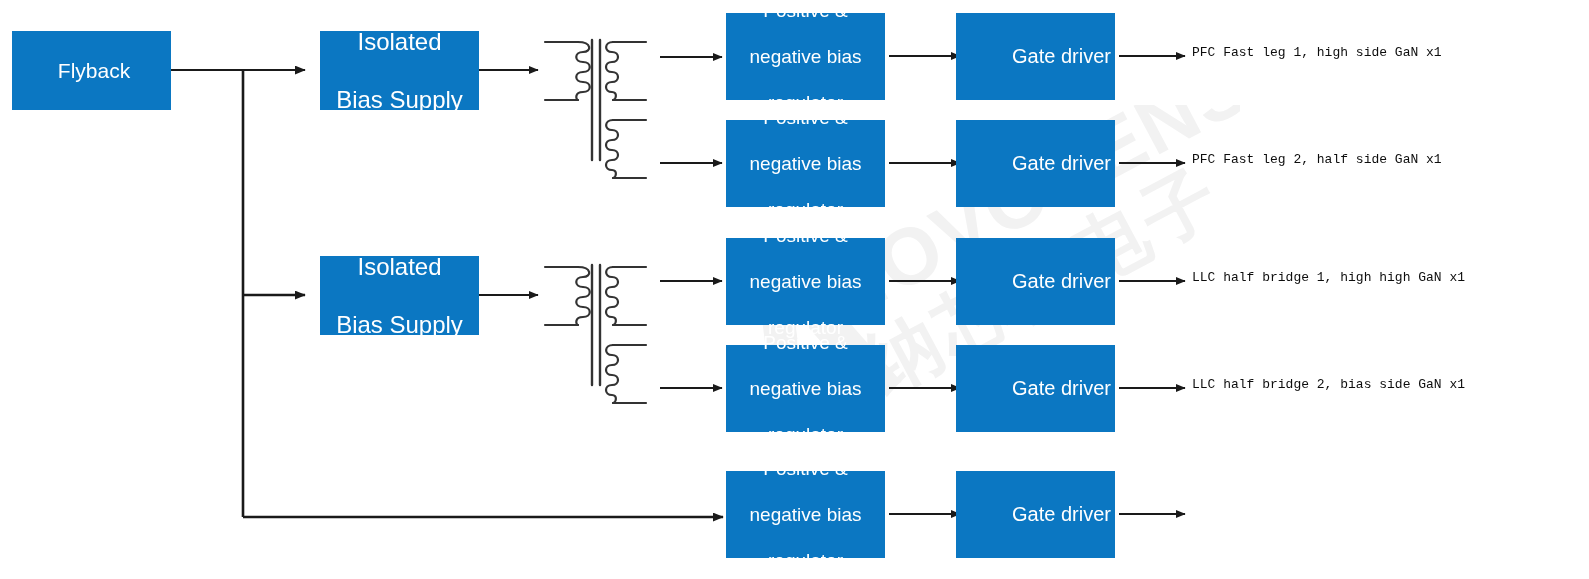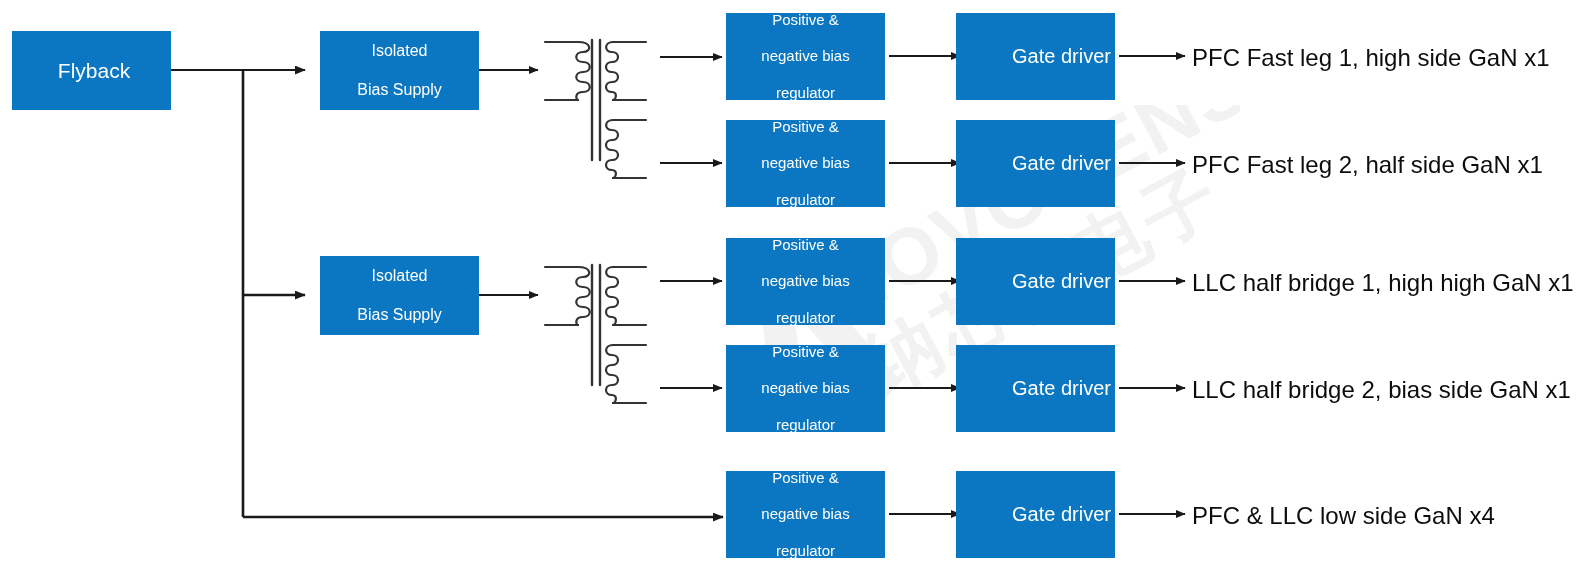--- a/index.html
+++ b/index.html
@@ -34,31 +34,32 @@
     align-items: center;
     justify-content: center;
     text-align: center;
     line-height: 1.22;
     z-index: 3;
     box-sizing: border-box;
     padding: 0 4px;
   }
   .block span { display: block; width: 100%; }
   .b-flyback      { font-size: 21px; padding-left: 9px; }
-  .b-isolated     { font-size: 16px; }
-  .b-regulator    { font-size: 15px; }
+  .b-isolated     { font-size: 24px; }
+  .b-regulator    { font-size: 19px; }
   .b-gatedriver   { font-size: 20px; text-align: right; }
   
   .endlabel {
     position: absolute;
-    font-size: 24px;
+    font-size: 13px;
     color: #0d0d0d;
     white-space: nowrap;
     z-index: 3;
     line-height: 1;
+    font-family: Liberation Mono, monospace;
   }
   
   #wires {
     position: absolute;
     left: 0; top: 0;
     width: 1589px;
     height: 579px;
     z-index: 2;
   }
   #xformers {
@@ -238,15 +239,14 @@
     <span>Gate driver</span>
   </div>
   <div class="block b-gatedriver" style="left:956px; top:471px; width:159px; height:87px;">
     <span>Gate driver</span>
   </div>
 
   <div class="endlabel" style="left:1192px; top:46px;">PFC Fast leg 1, high side GaN x1</div>
   <div class="endlabel" style="left:1192px; top:153px;">PFC Fast leg 2, half side GaN x1</div>
   <div class="endlabel" style="left:1192px; top:271px;">LLC half bridge 1, high high GaN x1</div>
   <div class="endlabel" style="left:1192px; top:378px;">LLC half bridge 2, bias side GaN x1</div>
-  <div class="endlabel" style="left:1192px; top:504px;">PFC &amp; LLC low side GaN x4</div>
 
 </div>
 
 </body></html>

